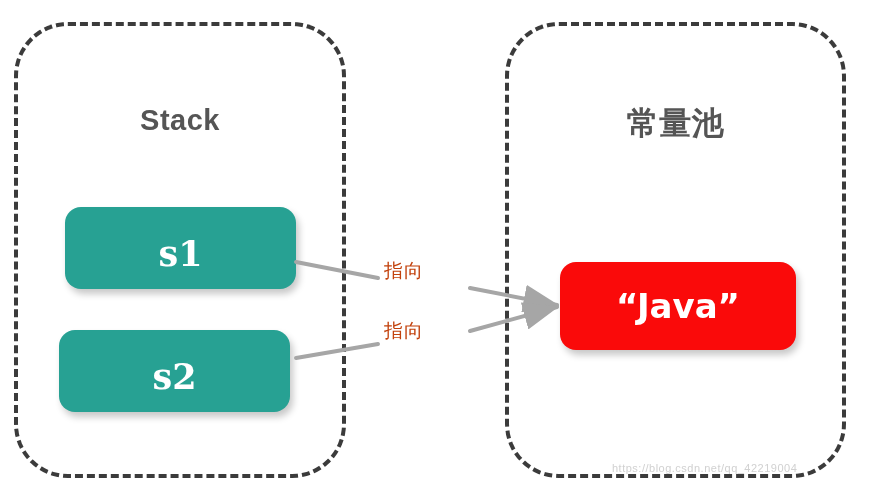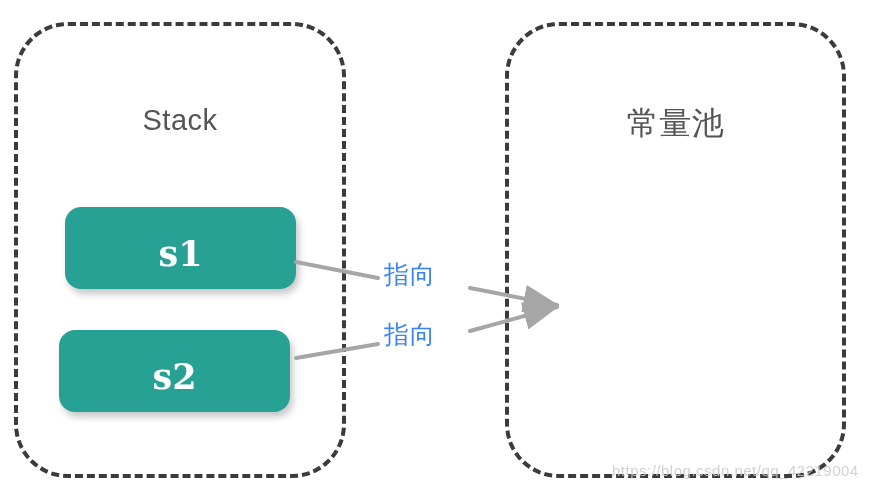--- a/index.html
+++ b/index.html
@@ -38,21 +38,21 @@
     width: 341px;
     height: 456px;
   }
 
   .region-title {
     position: absolute;
     width: 100%;
     text-align: center;
     color: #555555;
     font-size: 29px;
-    font-weight: 400;
+    font-weight: 700;
     letter-spacing: 0.5px;
     white-space: nowrap;
   }
   #region-stack .region-title { top: 78px; }
   #region-pool  .region-title { top: 76px; font-size: 32px; }
 
   
   .var-box {
     position: absolute;
     box-sizing: border-box;
@@ -102,34 +102,34 @@
     left: 0;
     top: 0;
     width: 874px;
     height: 493px;
     pointer-events: none;
   }
 
   
   .edge-label {
     position: absolute;
-    color: #3b82f6;
-    font-size: 25px;
+    color: #c2410c;
+    font-size: 19px;
     white-space: nowrap;
     letter-spacing: 1px;
   }
   #label-pointer-1 { left: 384px; top: 258px; }
   #label-pointer-2 { left: 384px; top: 318px; }
 
   
   #watermark {
     position: absolute;
     left: 612px;
     top: 462px;
-    font-size: 15px;
+    font-size: 11px;
     color: #c9c9c9;
     letter-spacing: 0.5px;
     white-space: nowrap;
     opacity: 0.85;
   }
 </style>
 </head>
 <body>
 
 <div id="canvas">
@@ -142,20 +142,23 @@
     <div class="region-title">常量池</div>
   </div>
 
   <div class="var-box" id="box-s1">
     <span class="var-label">s1</span>
   </div>
   <div class="var-box" id="box-s2">
     <span class="var-label">s2</span>
   </div>
 
+  <div id="box-java">
+    <span class="var-label">“Java”</span>
+  </div>
 
   <svg id="connectors" viewBox="0 0 874 493">
     <defs>
       <marker id="arrowhead" markerWidth="9" markerHeight="7" refX="8.4" refY="3.5" orient="auto" markerUnits="strokeWidth">
         <polygon points="0 0, 9 3.5, 0 7" fill="#a6a6a6"></polygon>
       </marker>
     </defs>
 
     <path d="M 296 262 L 378 278" fill="none" stroke="#a6a6a6" stroke-width="4" stroke-linecap="round"></path>
     <path d="M 470 288 L 557 305" fill="none" stroke="#a6a6a6" stroke-width="4" stroke-linecap="round" marker-end="url(#arrowhead)"></path>

